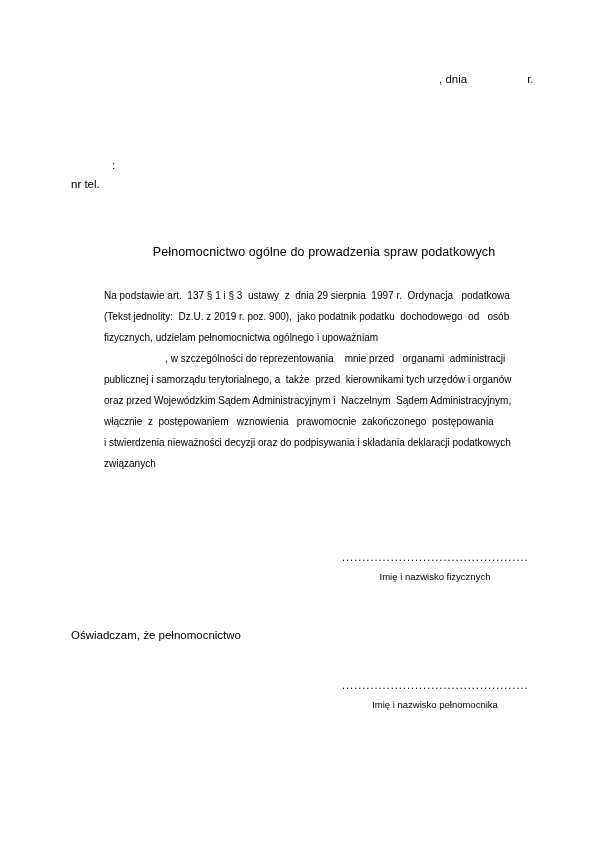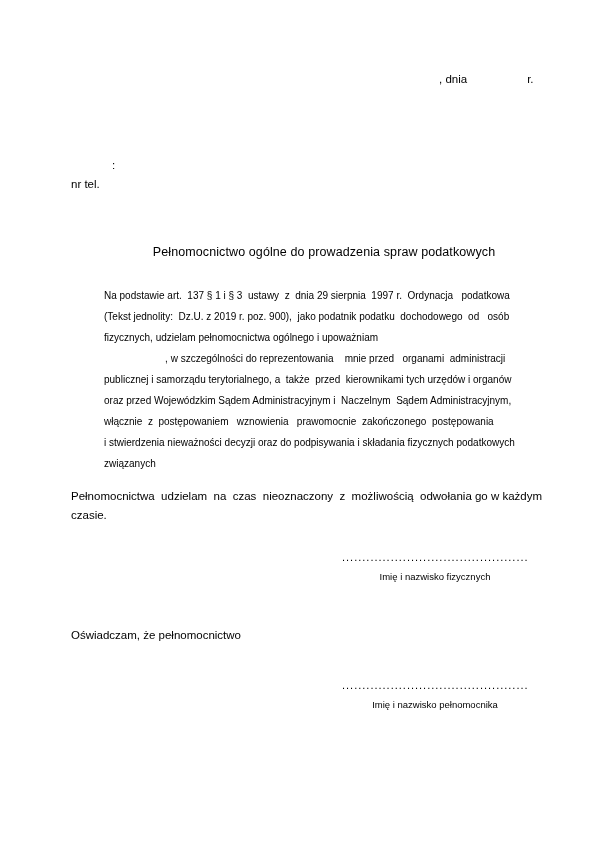--- a/index.html
+++ b/index.html
@@ -114,28 +114,24 @@
   <div class="abs doc-title">Pełnomocnictwo ogólne do prowadzenia spraw podatkowych</div>
 
   <div class="abs body-par par-main">
     <div class="line">Na podstawie art.  137 § 1 i § 3  ustawy  z  dnia 29 sierpnia  1997 r.  Ordynacja   podatkowa</div>
     <div class="line">(Tekst jednolity:  Dz.U. z 2019 r. poz. 900),  jako podatnik podatku  dochodowego  od   osób</div>
     <div class="line">fizycznych, udzielam pełnomocnictwa ogólnego i upoważniam</div>
     <div class="line">                      , w szczególności do reprezentowania    mnie przed   organami  administracji</div>
     <div class="line">publicznej i samorządu terytorialnego, a  także  przed  kierownikami tych urzędów i organów</div>
     <div class="line">oraz przed Wojewódzkim Sądem Administracyjnym i  Naczelnym  Sądem Administracyjnym,</div>
     <div class="line">włącznie  z  postępowaniem   wznowienia   prawomocnie  zakończonego  postępowania</div>
-    <div class="line">i stwierdzenia nieważności decyzji oraz do podpisywania i składania fizycznych podatkowych</div>
+    <div class="line">i stwierdzenia nieważności decyzji oraz do podpisywania i składania deklaracji podatkowych</div>
     <div class="line">związanych</div>
   </div>
 
-  <div class="abs body-par par-duration">
-    <div class="line">Pełnomocnictwa  udzielam  na  czas  nieoznaczony  z  możliwością  odwołania go w każdym</div>
-    <div class="line">czasie.</div>
-  </div>
 
   <div class="abs sig-block sig-taxpayer">
     <div class="sig-dots">..............................................</div>
     <div class="sig-caption">Imię i nazwisko fizycznych</div>
   </div>
 
   <div class="abs declaration">Oświadczam, że pełnomocnictwo</div>
 
   <div class="abs sig-block sig-attorney">
     <div class="sig-dots">..............................................</div>

